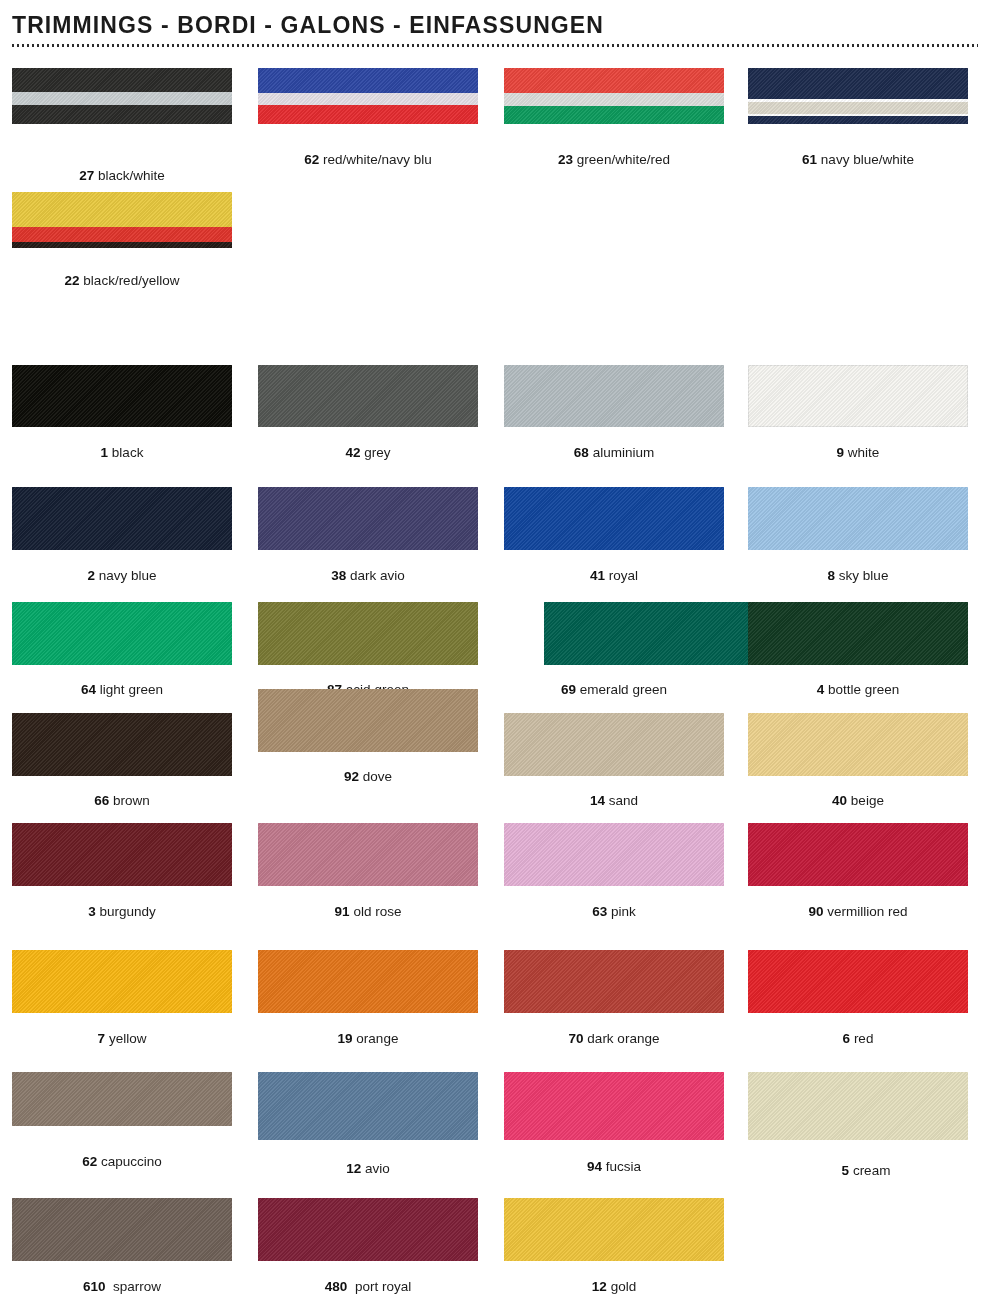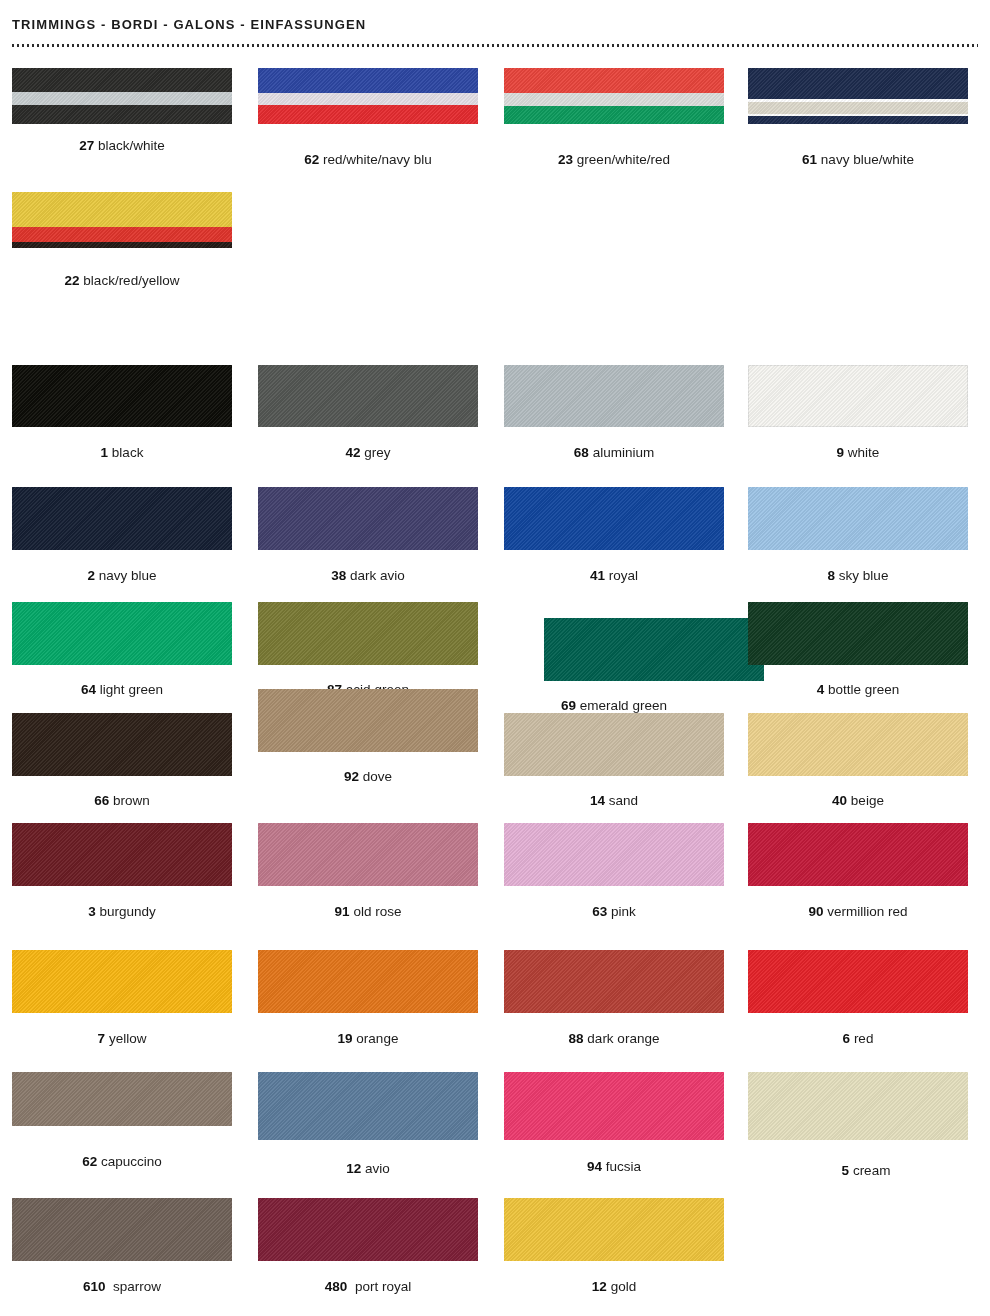--- a/index.html
+++ b/index.html
@@ -24,21 +24,21 @@
   }
 
   
   .header {
     position: absolute;
     left: 12px;
     top: 12px;
     width: 966px;
   }
   .header-title {
-    font-size: 13px;
+    font-size: 23px;
     letter-spacing: 1.1px;
     font-weight: 700;
     color: #1b1b1b;
     white-space: nowrap;
     line-height: 26px;
   }
   .header-title .ht-main { font-weight: 700; }
   .header-rule {
     margin-top: 6px;
     width: 966px;
@@ -114,21 +114,21 @@
   <div id="grid-root">
       <div class="grid-section" style="top: 0px;">
         <div class="swatch-row">
           <div class="swatch-cell" style="left: 12px; top: 68px;">
             <div class="swatch-chip" style="height: 56px;">
               <div class="stripe" style="height: 23.52px; background: rgb(43, 43, 41);"></div>
               <div class="stripe" style="height: 13.44px; background: rgb(201, 207, 209);"></div>
               <div class="stripe" style="height: 19.04px; background: rgb(43, 43, 41);"></div>
               <div class="tex"></div>
             </div>
-            <div class="swatch-label" style="position: absolute; left: 0px; width: 220px; top: 70px;"><span class="num">27</span><span>&nbsp;black/white</span></div>
+            <div class="swatch-label" style="position: absolute; left: 0px; width: 220px; top: 100px;"><span class="num">27</span><span>&nbsp;black/white</span></div>
           </div>
           <div class="swatch-cell" style="left: 258px; top: 68px;">
             <div class="swatch-chip" style="height: 56px;">
               <div class="stripe" style="height: 25.2px; background: rgb(45, 71, 163);"></div>
               <div class="stripe" style="height: 11.76px; background: rgb(228, 223, 230);"></div>
               <div class="stripe" style="height: 19.04px; background: rgb(229, 43, 48);"></div>
               <div class="tex"></div>
             </div>
             <div class="swatch-label" style="position: absolute; left: 0px; width: 220px; top: 84px;"><span class="num">62</span><span>&nbsp;red/white/navy blu</span></div>
           </div>
@@ -224,21 +224,21 @@
               <div class="tex"></div>
             </div>
             <div class="swatch-label" style="position: absolute; left: 0px; width: 220px; top: 80px;"><span class="num">64</span><span>&nbsp;light green</span></div>
           </div>
           <div class="swatch-cell" style="left: 258px; top: 602px;">
             <div class="swatch-chip" style="height: 63px; background: rgb(122, 122, 53);">
               <div class="tex"></div>
             </div>
             <div class="swatch-label" style="position: absolute; left: 0px; width: 220px; top: 80px;"><span class="num">87</span><span>&nbsp;acid green</span></div>
           </div>
-          <div class="swatch-cell" style="left: 504px; top: 618px; padding-left: 40px;">
+          <div class="swatch-cell" style="left: 504px; top: 602px; padding-left: 40px;">
             <div class="swatch-chip" style="height: 63px; background: rgb(0, 96, 79);">
               <div class="tex"></div>
             </div>
             <div class="swatch-label" style="position: absolute; left: 0px; width: 220px; top: 80px;"><span class="num">69</span><span>&nbsp;emerald green</span></div>
           </div>
           <div class="swatch-cell" style="left: 748px; top: 602px;">
             <div class="swatch-chip" style="height: 63px; background: rgb(18, 58, 34);">
               <div class="tex"></div>
             </div>
             <div class="swatch-label" style="position: absolute; left: 0px; width: 220px; top: 80px;"><span class="num">4</span><span>&nbsp;bottle green</span></div>
@@ -306,21 +306,21 @@
           <div class="swatch-cell" style="left: 258px; top: 950px;">
             <div class="swatch-chip" style="height: 63px; background: rgb(226, 117, 26);">
               <div class="tex"></div>
             </div>
             <div class="swatch-label" style="position: absolute; left: 0px; width: 220px; top: 81px;"><span class="num">19</span><span>&nbsp;orange</span></div>
           </div>
           <div class="swatch-cell" style="left: 504px; top: 950px;">
             <div class="swatch-chip" style="height: 63px; background: rgb(180, 64, 54);">
               <div class="tex"></div>
             </div>
-            <div class="swatch-label" style="position: absolute; left: 0px; width: 220px; top: 81px;"><span class="num">88</span><span>&nbsp;dark orange</span></div>
+            <div class="swatch-label" style="position: absolute; left: 0px; width: 220px; top: 81px;"><span class="num">70</span><span>&nbsp;dark orange</span></div>
           </div>
           <div class="swatch-cell" style="left: 748px; top: 950px;">
             <div class="swatch-chip" style="height: 63px; background: rgb(228, 34, 41);">
               <div class="tex"></div>
             </div>
             <div class="swatch-label" style="position: absolute; left: 0px; width: 220px; top: 81px;"><span class="num">6</span><span>&nbsp;red</span></div>
           </div>
         </div>
         <div class="swatch-row">
           <div class="swatch-cell" style="left: 12px; top: 1072px;">

